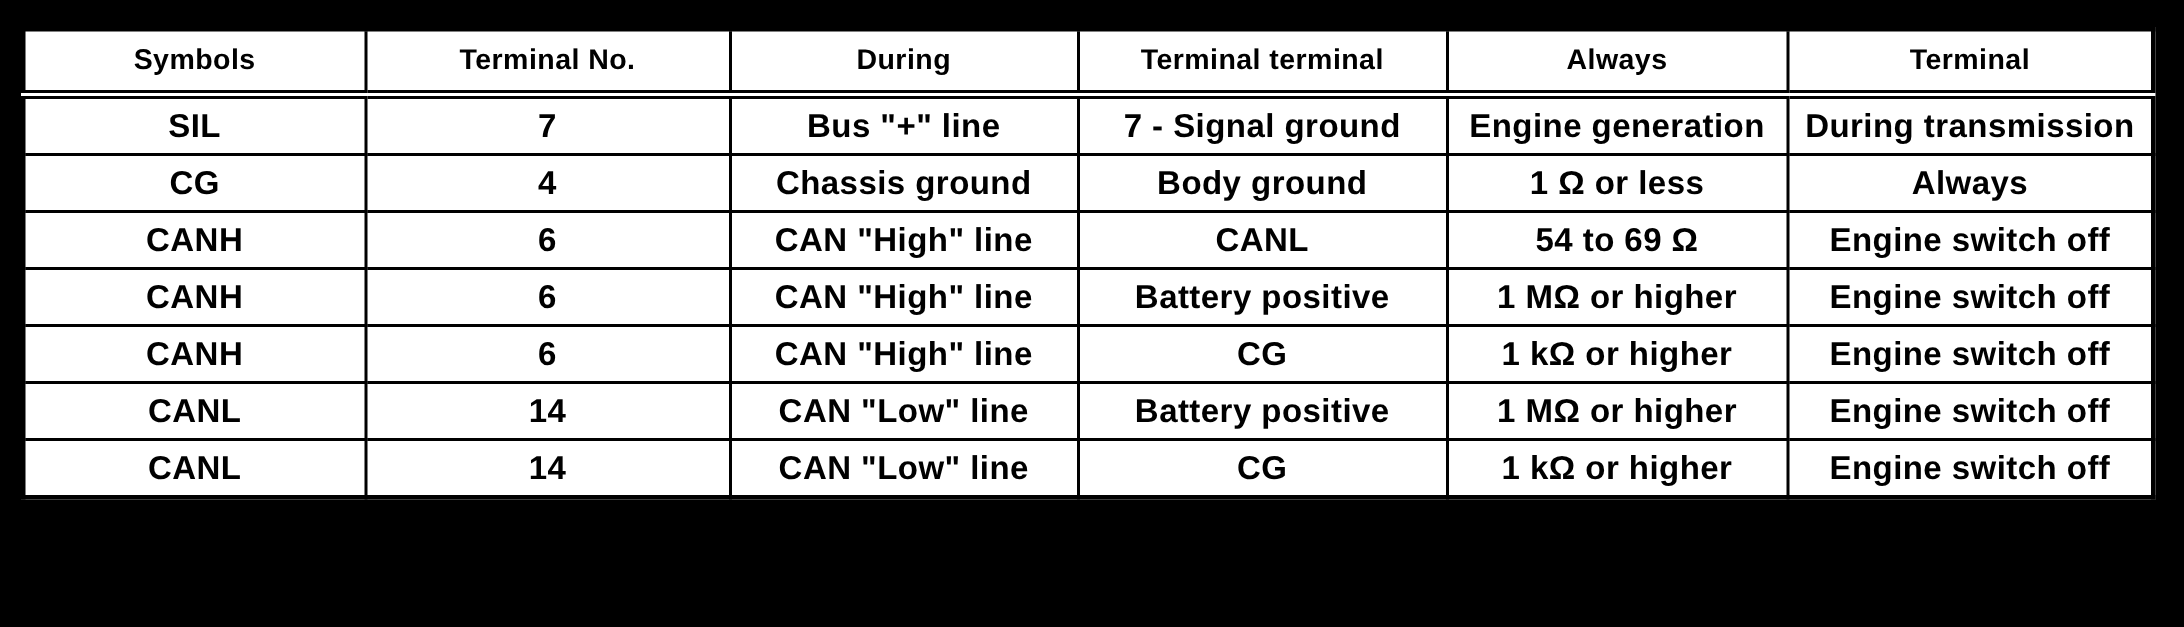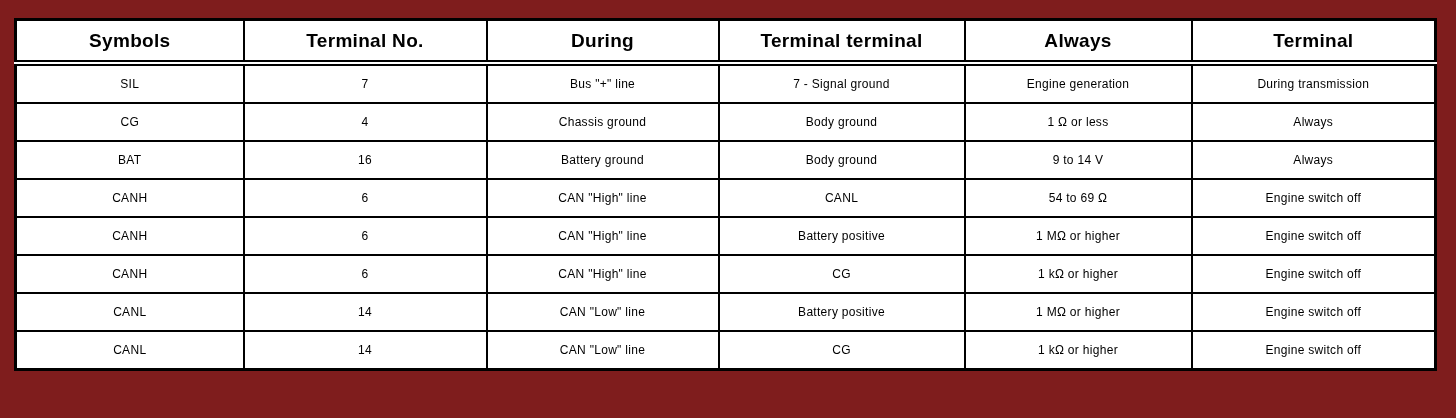--- a/index.html
+++ b/index.html
@@ -8,21 +8,21 @@
     height: 418px;
     background: #ffffff;
     font-family: "Liberation Sans", sans-serif;
     color: #000000;
     overflow: hidden;
   }
   .page {
     position: relative;
     width: 1456px;
     height: 418px;
-    background: #7f1d1d;
+    background: #000000;
   }
   table.spec {
     position: absolute;
     left: 14px;
     top: 18px;
     width: 1420px;
     border-collapse: collapse;
     table-layout: fixed;
     background: #ffffff;
     border: 3px solid #000000;
@@ -37,22 +37,22 @@
   }
   table.spec th {
     height: 39px;
     font-size: 19px;
     font-weight: bold;
     letter-spacing: 0.3px;
     border-bottom: 6px double #000000;
   }
   table.spec td {
     height: 36px;
-    font-size: 12px;
-    font-weight: normal;
+    font-size: 22px;
+    font-weight: bold;
     letter-spacing: 0.3px;
   }
 </style>
 </head>
 <body>
 
 <div class="page">
   <table class="spec">
     <colgroup>
       <col style="width:228px">
@@ -80,28 +80,20 @@
           <td>7 - Signal ground</td>
           <td>Engine generation</td>
           <td>During transmission</td>
         </tr>
         <tr>
           <td>CG</td>
           <td>4</td>
           <td>Chassis ground</td>
           <td>Body ground</td>
           <td>1 Ω or less</td>
-          <td>Always</td>
-        </tr>
-        <tr>
-          <td>BAT</td>
-          <td>16</td>
-          <td>Battery ground</td>
-          <td>Body ground</td>
-          <td>9 to 14 V</td>
           <td>Always</td>
         </tr>
         <tr>
           <td>CANH</td>
           <td>6</td>
           <td>CAN "High" line</td>
           <td>CANL</td>
           <td>54 to 69 Ω</td>
           <td>Engine switch off</td>
         </tr>

